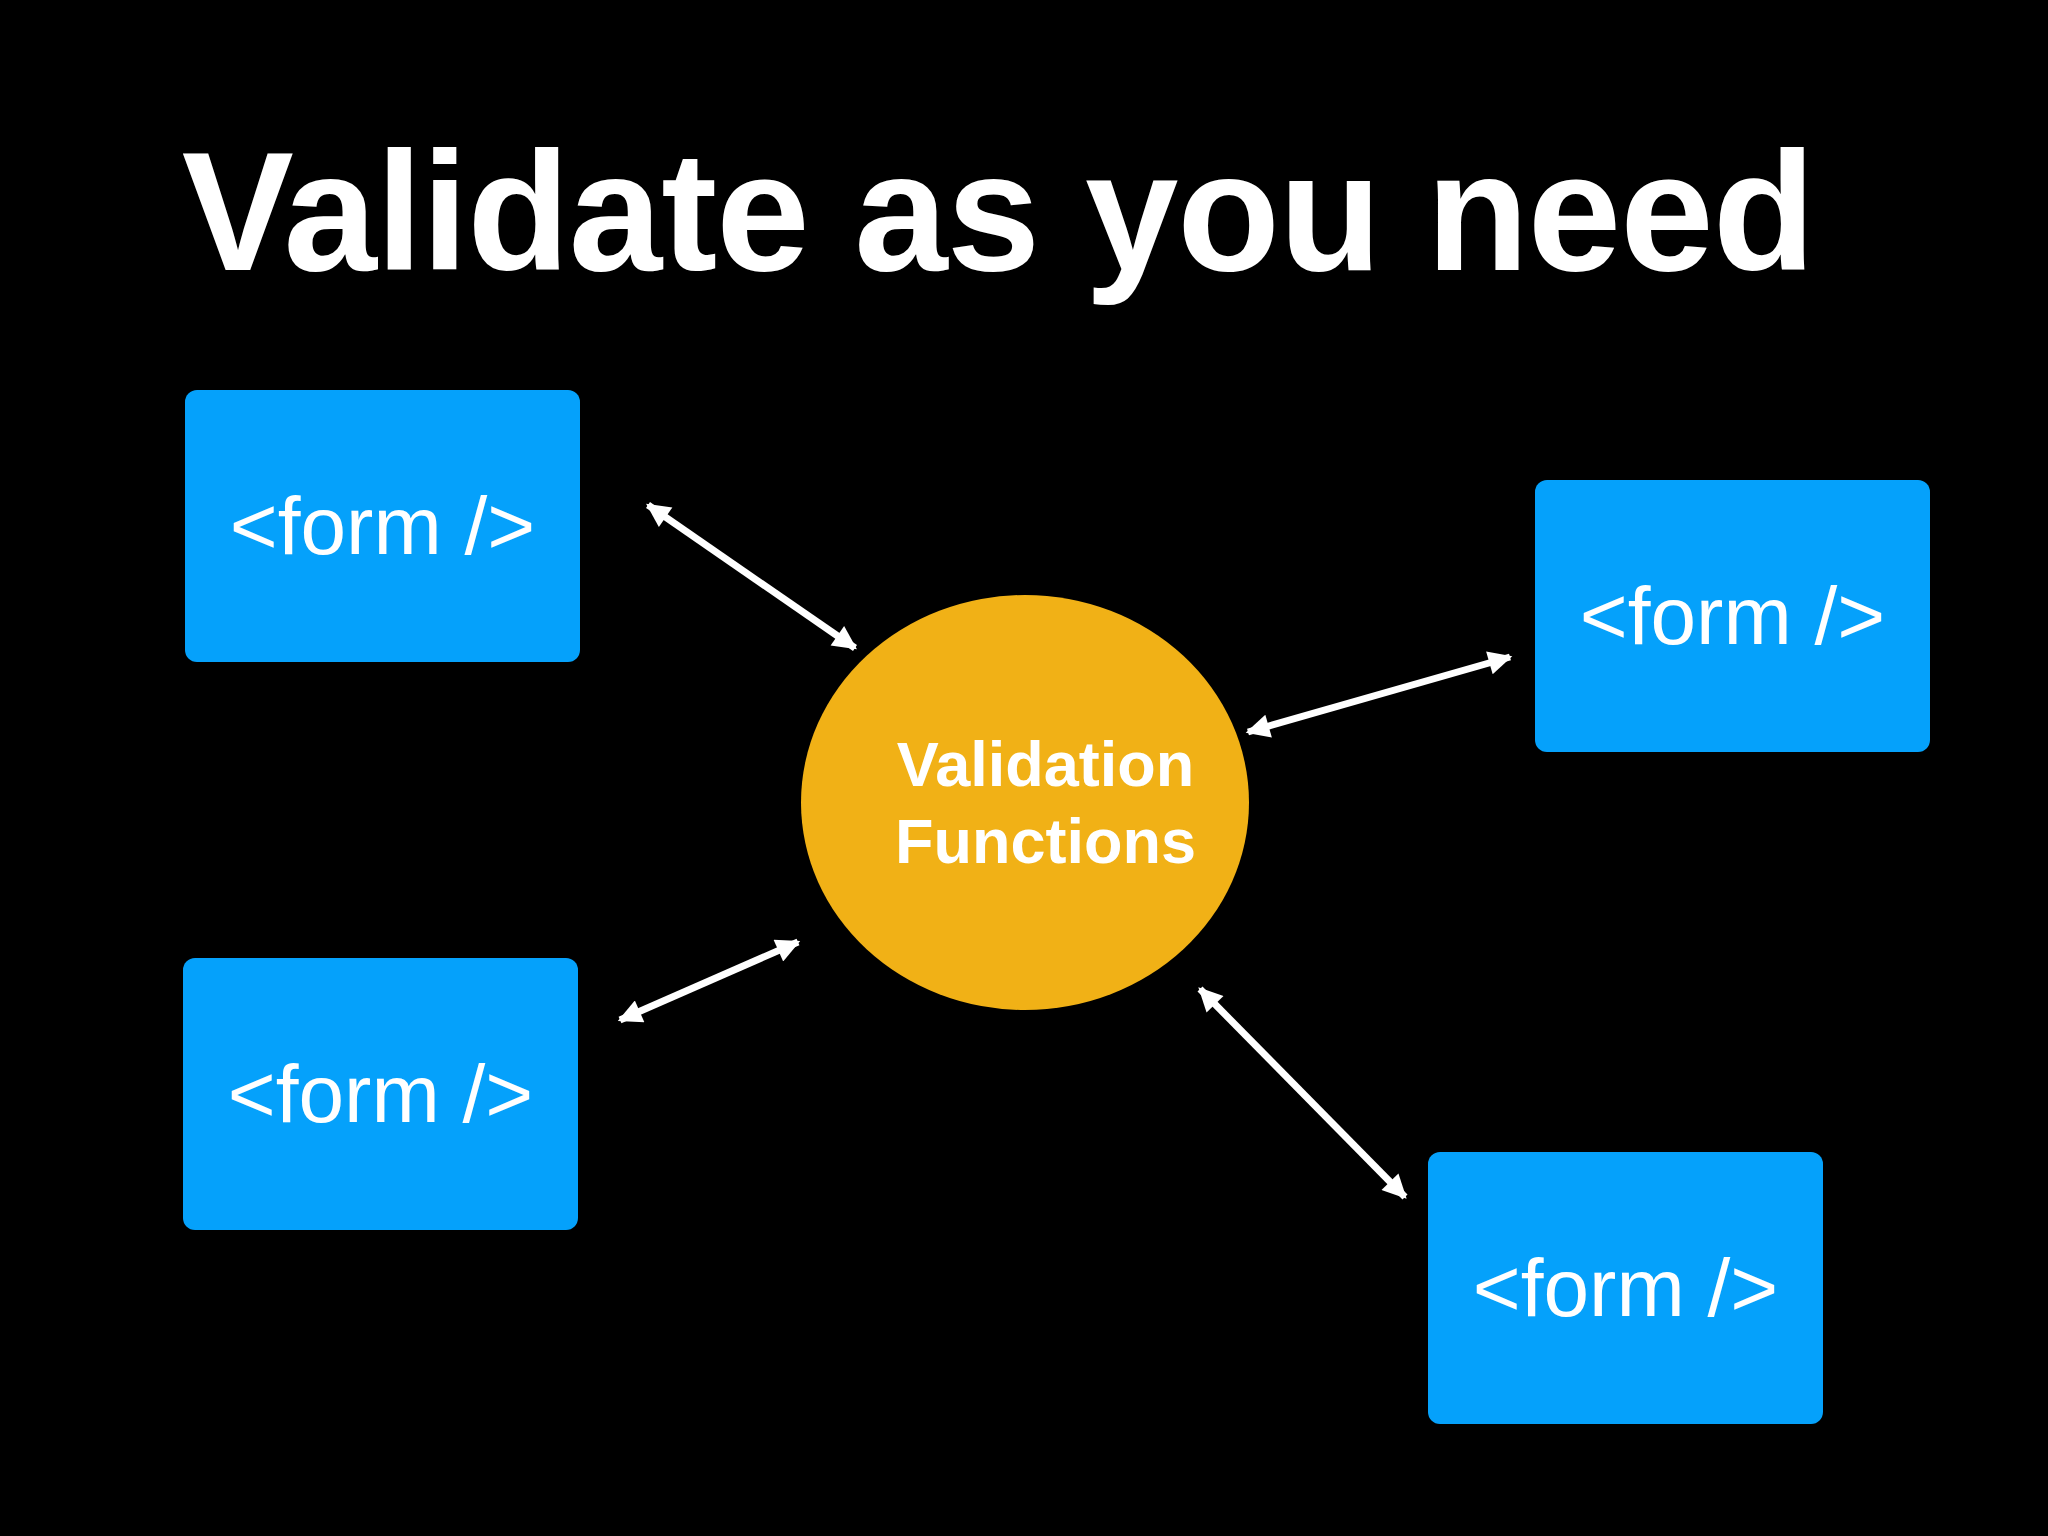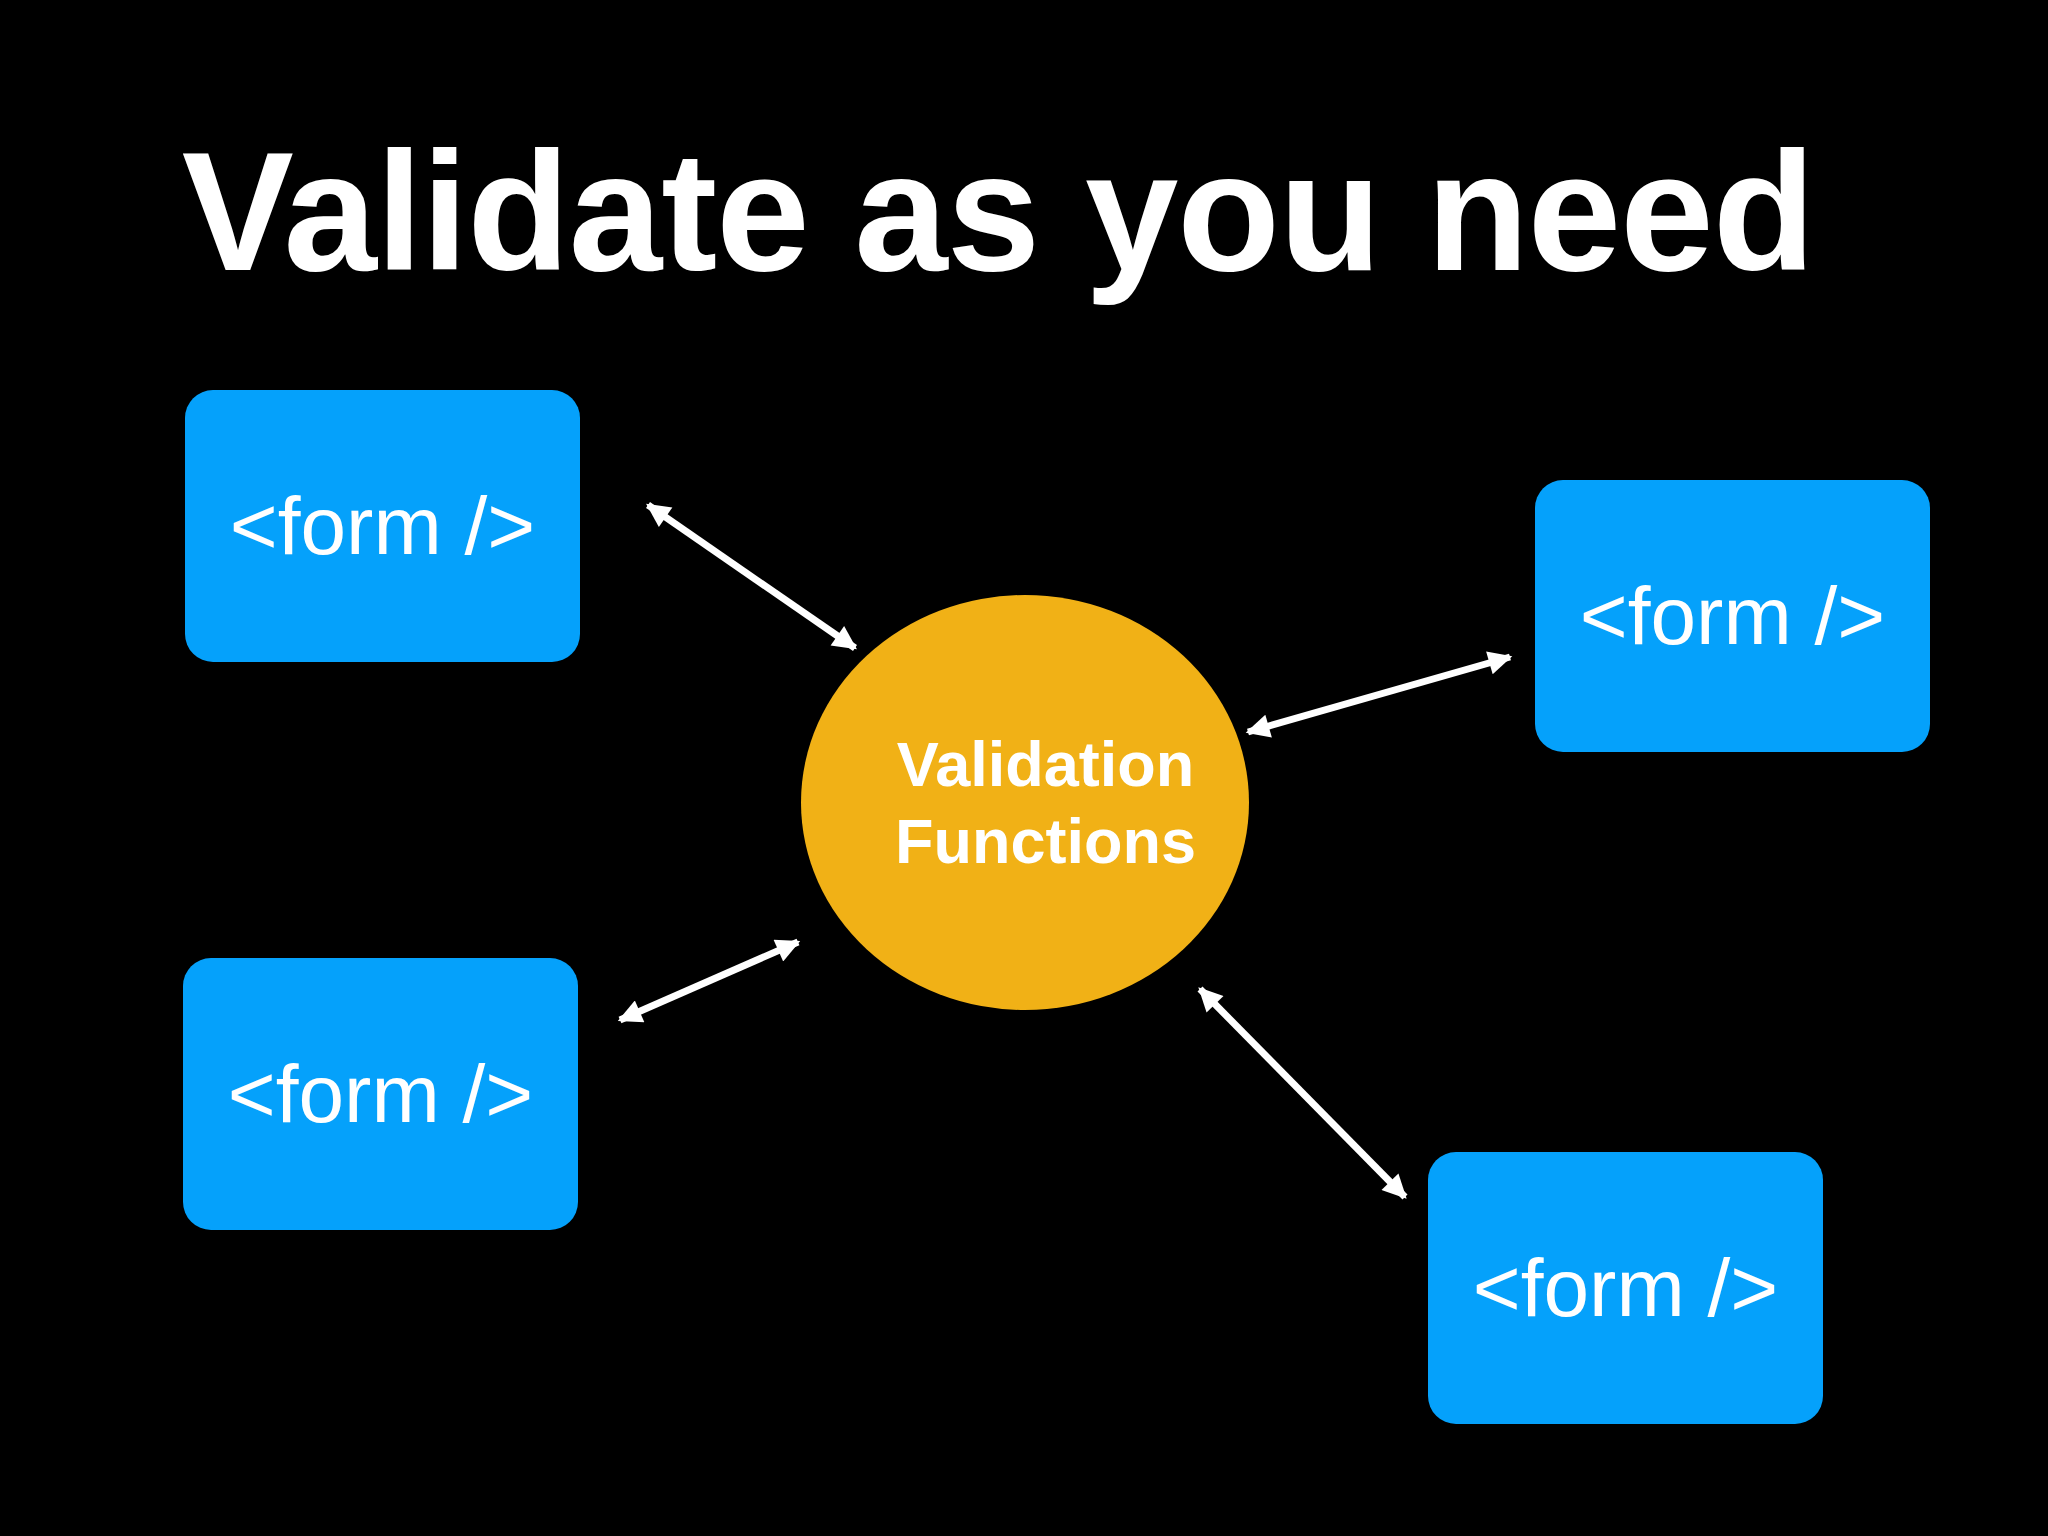--- a/index.html
+++ b/index.html
@@ -27,21 +27,21 @@
     font-weight: bold;
     line-height: 1;
     letter-spacing: -1px;
     white-space: nowrap;
   }
   .form-node {
     position: absolute;
     width: 395px;
     height: 272px;
     background: #05A1FB;
-    border-radius: 28px;
+    border-radius: 12px;
     display: flex;
     align-items: center;
     justify-content: center;
   }
   .form-node .node-label {
     color: #FFFFFF;
     font-size: 82px;
     font-weight: normal;
     white-space: nowrap;
   }

